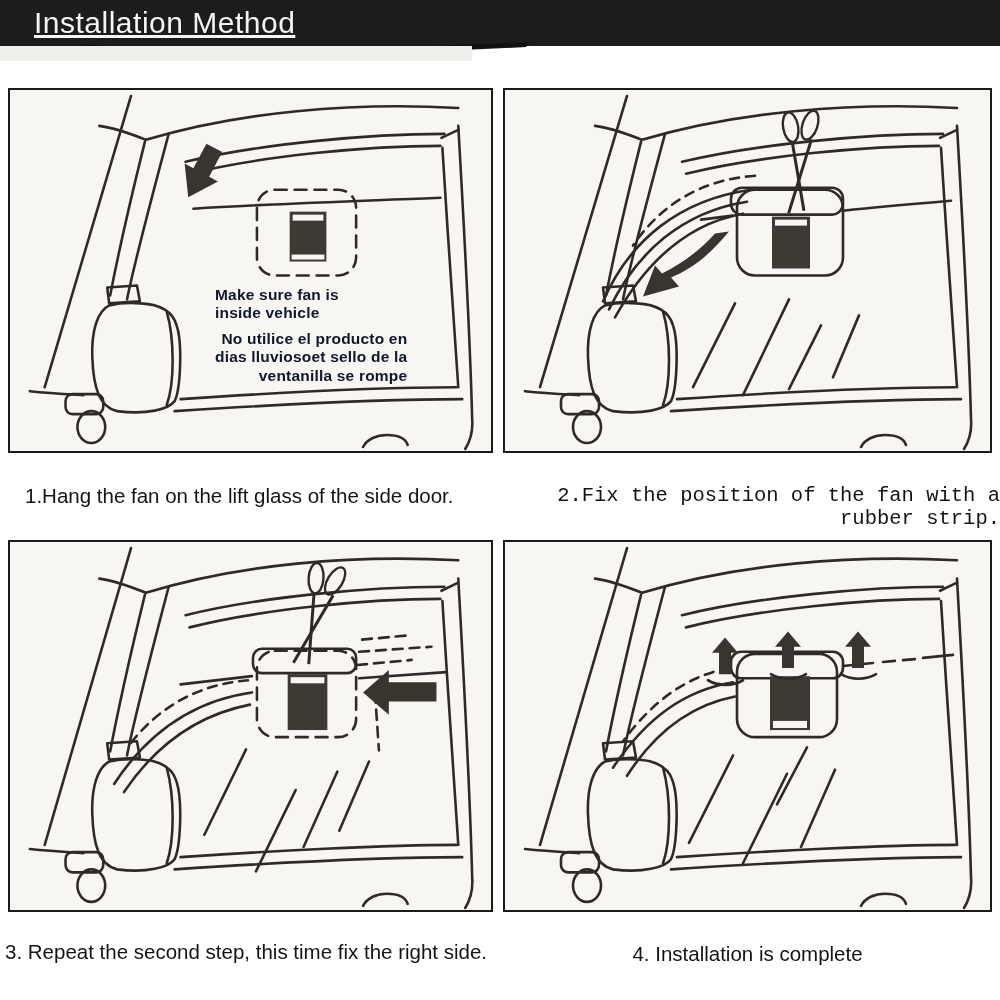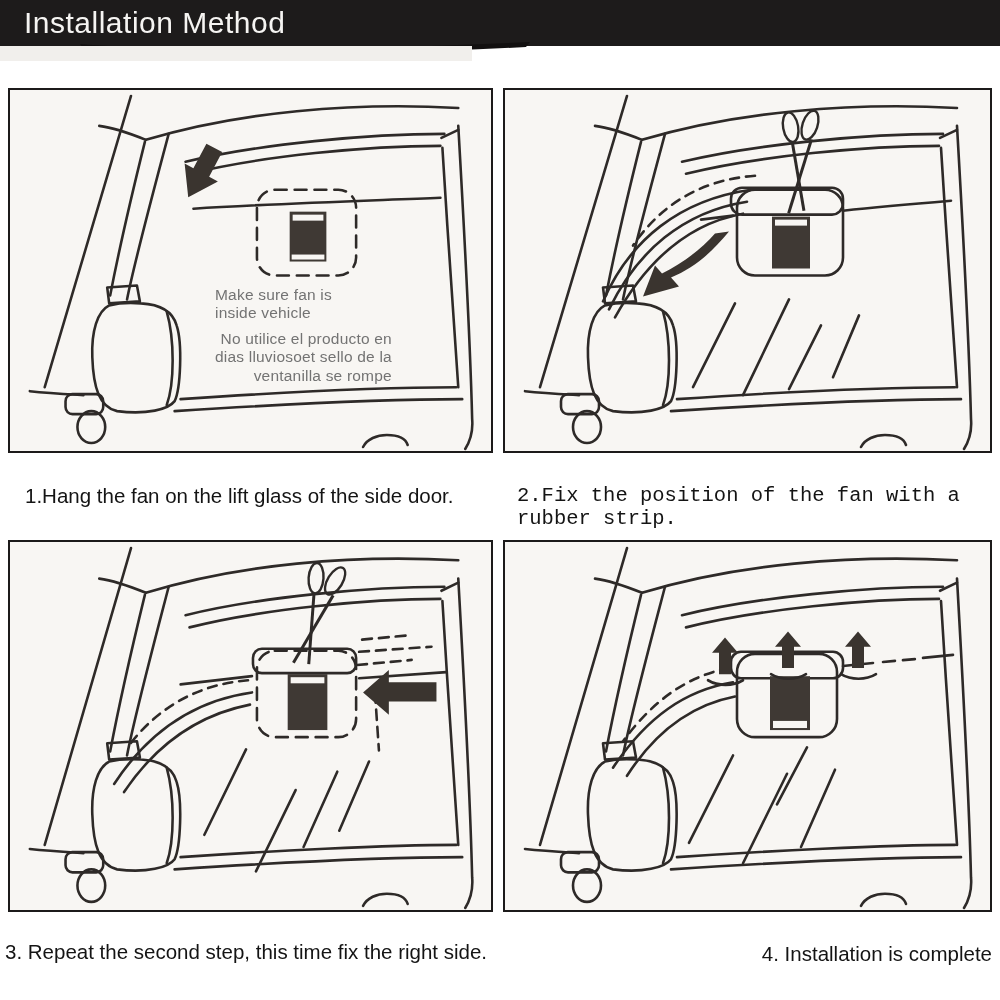--- a/index.html
+++ b/index.html
@@ -5,43 +5,43 @@
   html,body{margin:0;padding:0;}
   body{
     width:1000px;height:1000px;position:relative;background:#ffffff;
     font-family:"Liberation Sans", sans-serif;overflow:hidden;
   }
   .header{
     position:absolute;left:0;top:0;width:1000px;height:46px;
     background:var(--header-bg,#1d1b1b);color:#f5f4f2;
     display:flex;align-items:center;
   }
-  .header .title{font-size:30px;padding-left:24px;letter-spacing:.5px;}
+  .header .title{font-size:30px;padding-left:34px;letter-spacing:.5px;text-decoration:underline;}
   .substrip{position:absolute;left:0;top:46px;width:472px;height:15px;background:#f1efec;}
   .swoosh{position:absolute;left:60px;top:41px;width:520px;height:16px;}
   .panel{
     position:absolute;background:var(--panel-bg,#f8f6f3);
     border:2.5px solid #1c1a1a;box-sizing:border-box;
   }
   #p1{left:8px;top:88px;width:485px;height:365px;}
   #p2{left:503px;top:88px;width:489px;height:365px;}
   #p3{left:8px;top:540px;width:485px;height:372px;}
   #p4{left:503px;top:540px;width:489px;height:372px;}
   svg.art{width:100%;height:100%;display:block;}
   .note{
-    position:absolute;font-weight:normal;color:#737373;font-size:15.5px;
+    position:absolute;font-weight:bold;color:#0f172a;font-size:15.5px;
     line-height:1.18;white-space:pre-line;letter-spacing:.2px;
   }
   #note-en{left:205px;top:196px;}
   #note-es{left:205px;top:240px;text-align:right;}
-  .caption{position:absolute;font-size:20.5px;color:#141414;}
+  .caption{position:absolute;font-size:20.5px;color:#141414;text-align:right;}
   #cap1{left:25px;top:484px;}
   #cap2{left:517px;top:484px;font-family:Liberation Mono, monospace;}
   #cap3{left:5px;top:940px;}
-  #cap4{left:503px;top:942px;width:489px;text-align:right;}
+  #cap4{left:503px;top:942px;width:489px;text-align:center;}
   .ink{stroke:var(--ink,#2e2a28);fill:none;stroke-width:2.6;stroke-linecap:round;stroke-linejoin:round;}
 </style>
 </head>
 <body>
 
 <svg width="0" height="0" style="position:absolute" aria-hidden="true">
   <defs>
     <g id="car-base" stroke="#2e2a28" stroke-width="2.6" fill="none" stroke-linecap="round" stroke-linejoin="round">
 
       <path d="M 122 6 L 35 298"></path>

